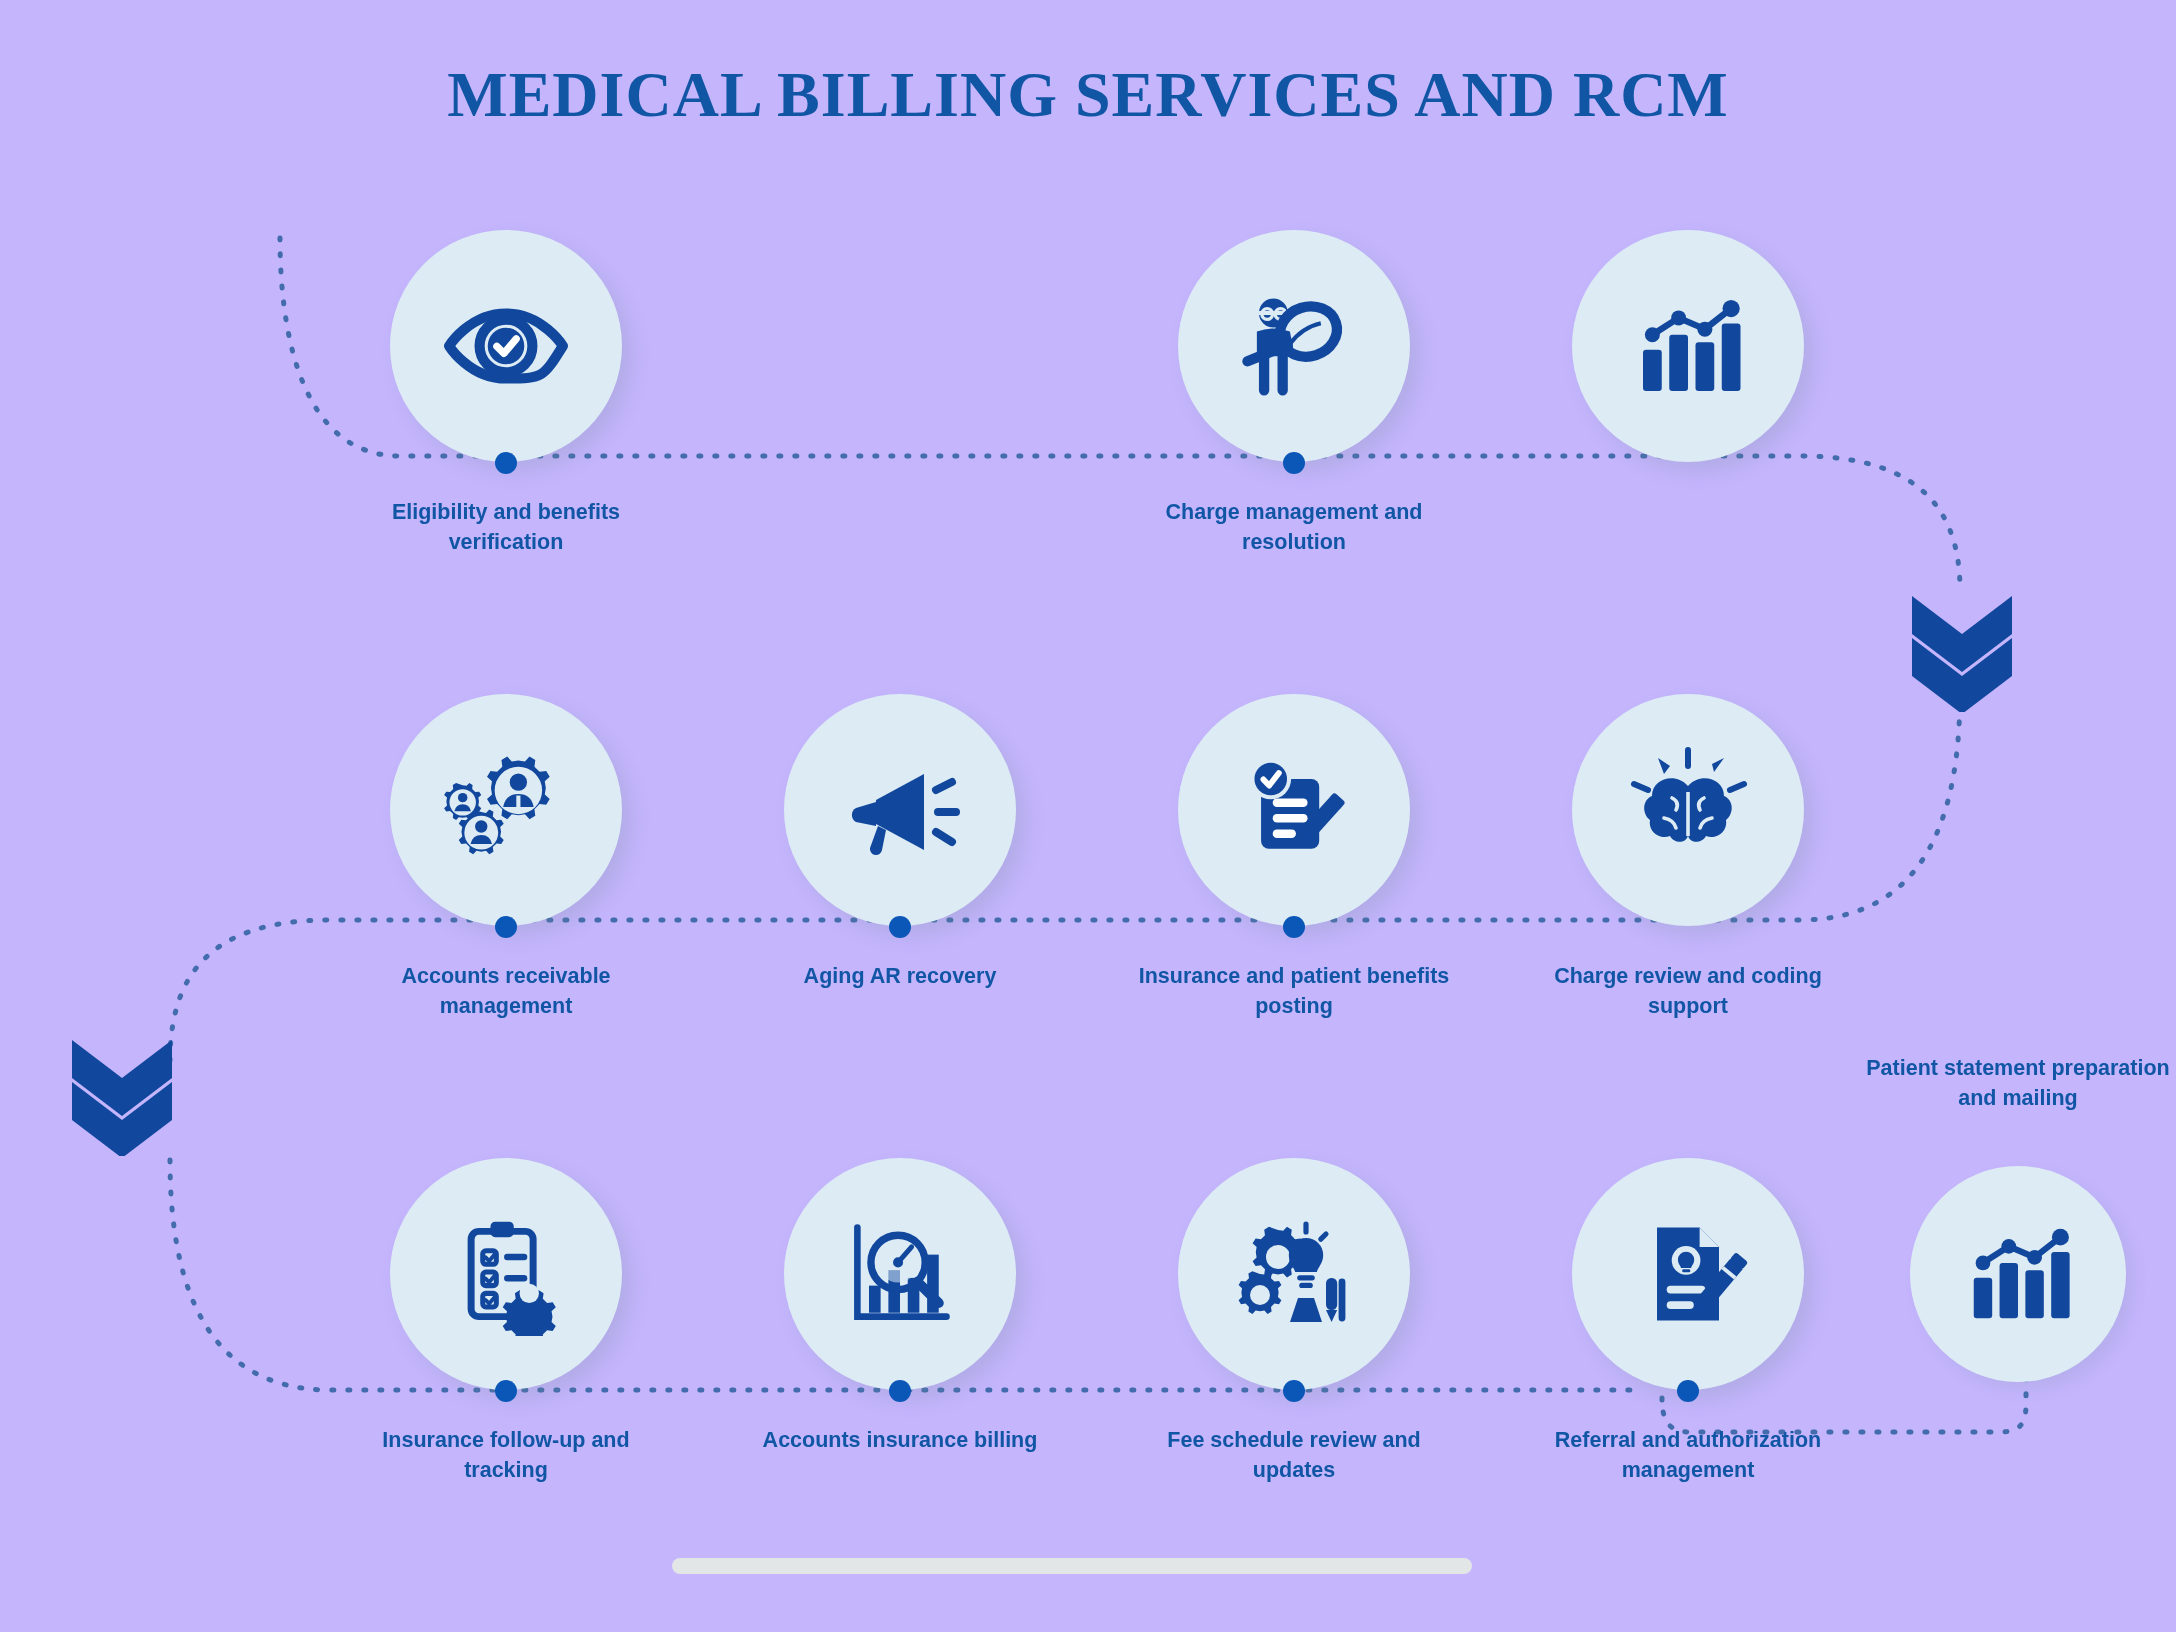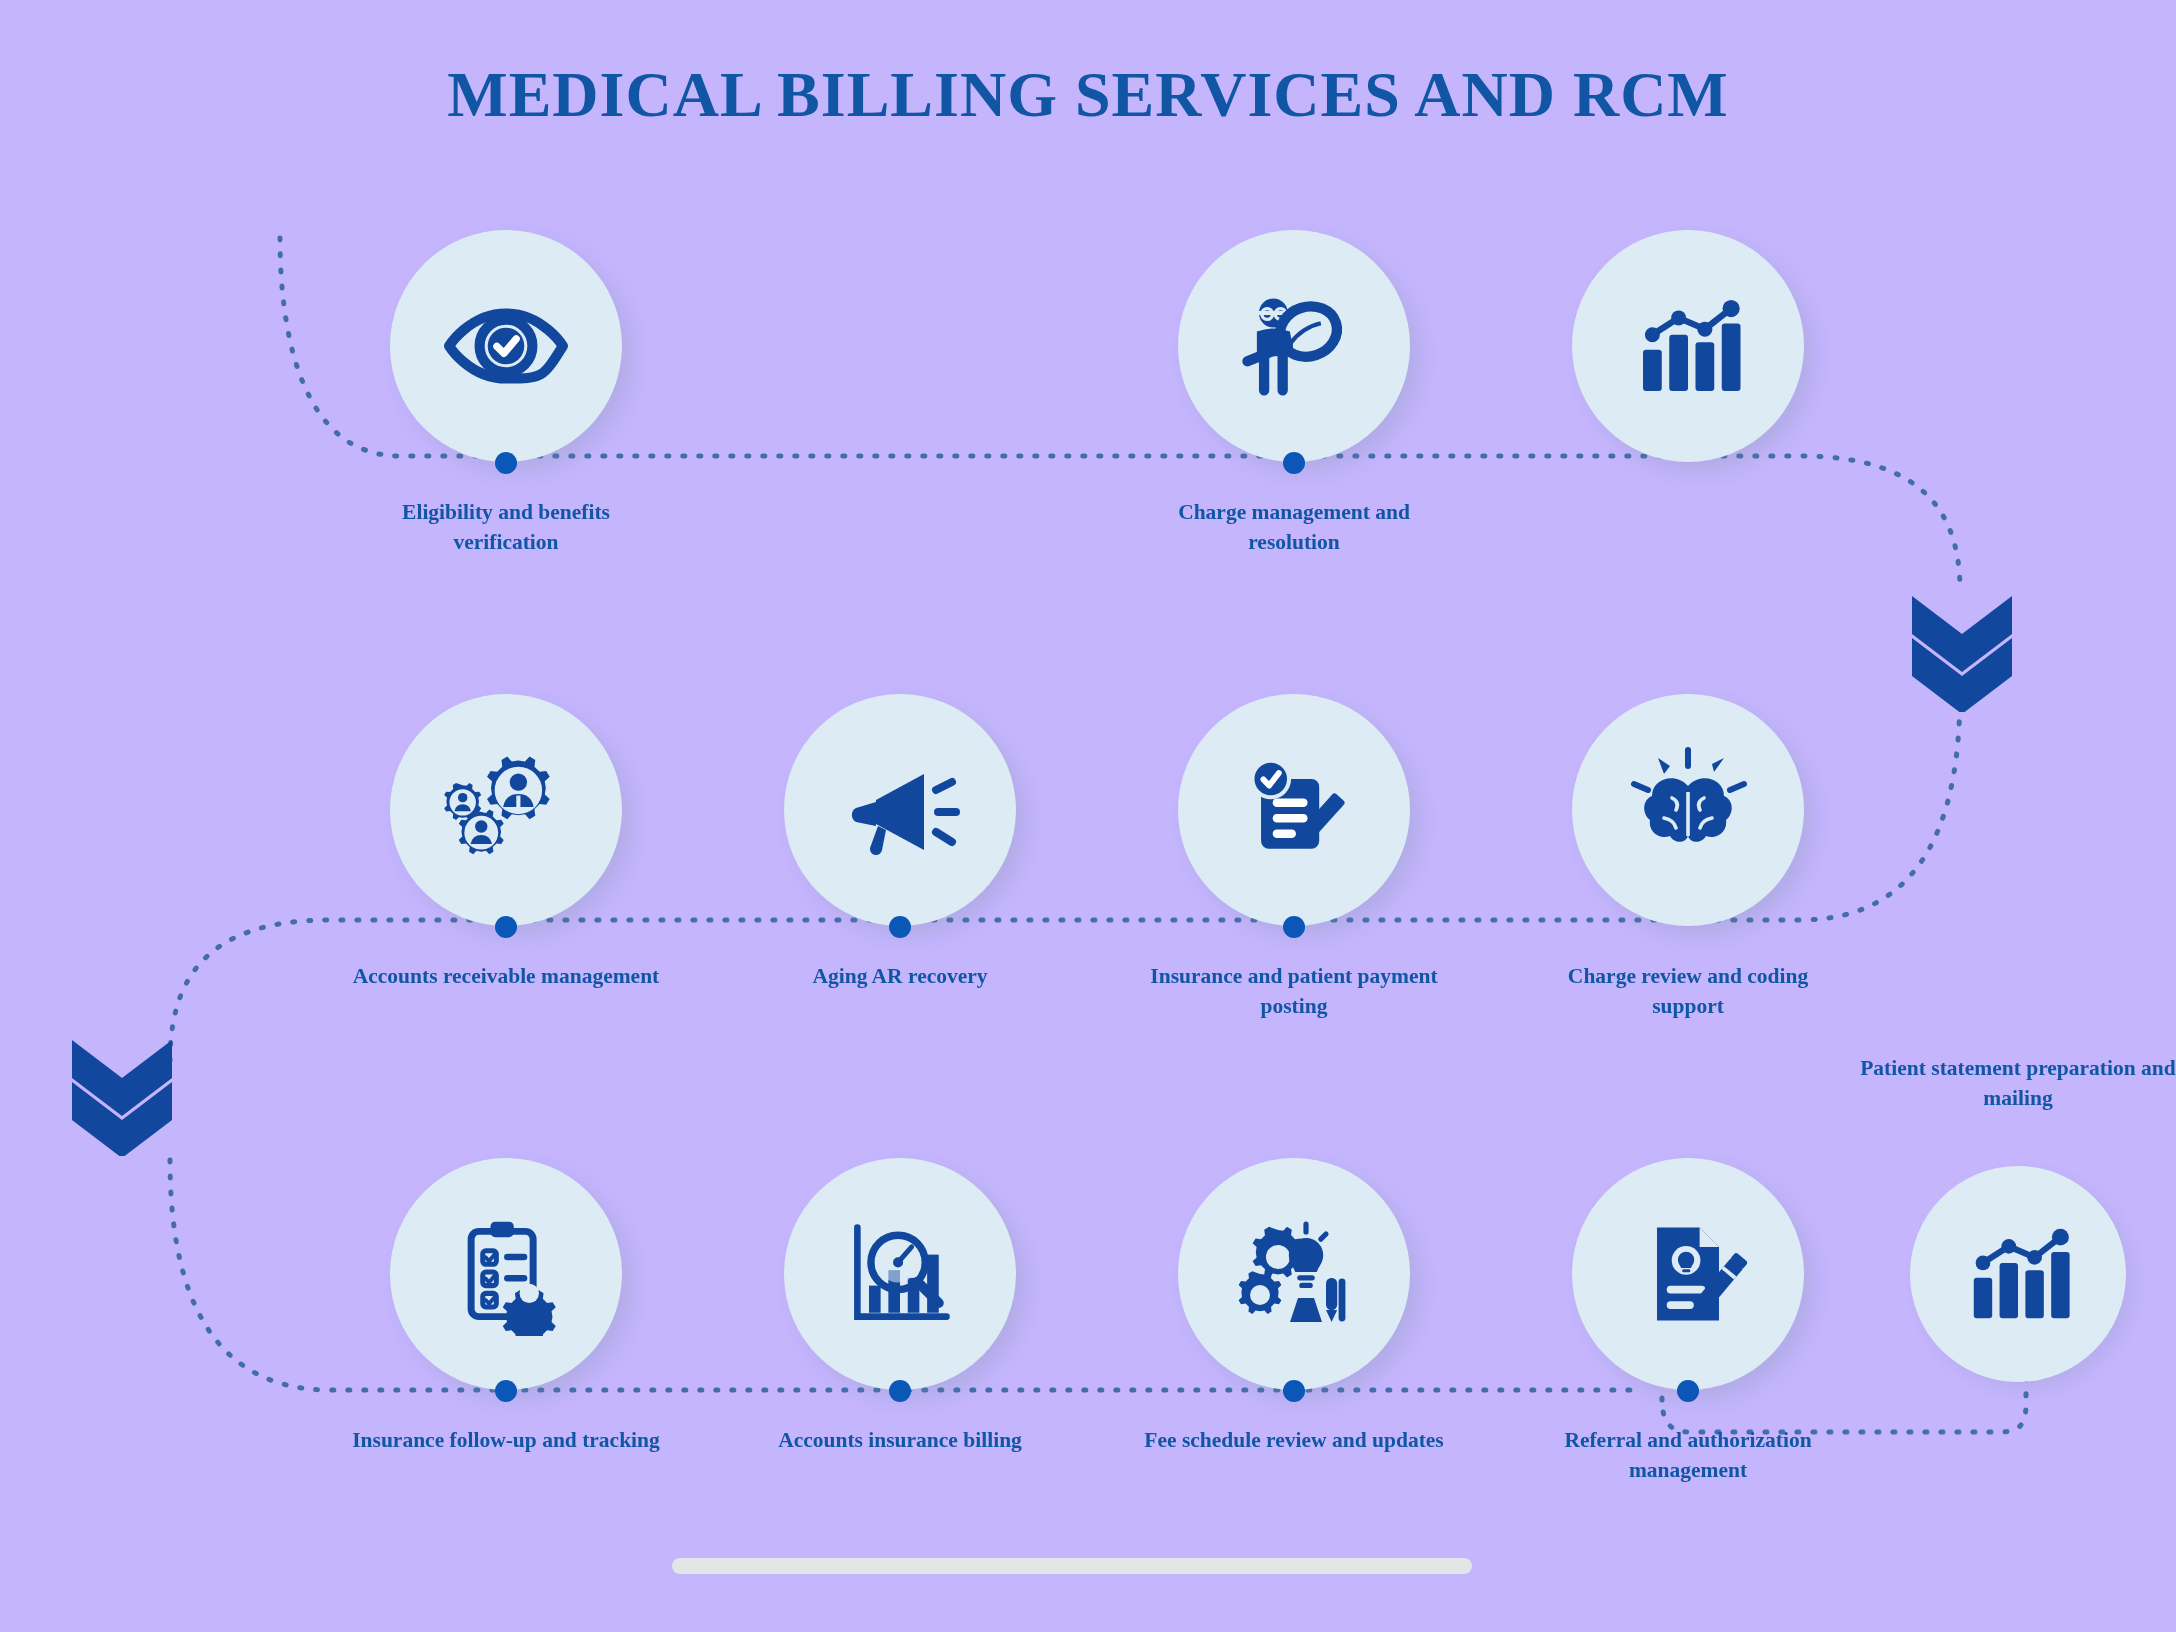--- a/index.html
+++ b/index.html
@@ -64,21 +64,21 @@
     justify-content: center;
   }
   .bubble svg { display: block; }
 
   .caption {
     position: absolute;
     top: 268px;
     left: -42px;
     width: 316px;
     text-align: center;
-    font-family: Liberation Serif, serif;
+    font-family: Liberation Sans, sans-serif;
     font-weight: bold;
     font-size: 21.5px;
     line-height: 1.38;
     color: #1156a5;
   }
   .caption.above {
     top: -82px;
   }
 
   
@@ -241,21 +241,21 @@
         <circle cx="20" cy="16" r="8.4" fill="#11489E"></circle>
         <path d="M16.2 16.2 L19.2 19.4 L24.2 12.9" fill="none" stroke="#ffffff" stroke-width="3" stroke-linecap="round" stroke-linejoin="round"></path>
         <g transform="rotate(42 42 40)">
           <rect x="38.5" y="24" width="8" height="22" fill="#11489E"></rect>
           <rect x="38.5" y="20" width="8" height="5" rx="1.6" fill="#11489E"></rect>
           <polygon points="38.5,46 46.5,46 42.5,53" fill="#11489E"></polygon>
         </g>
       </svg>
     </div>
     <div class="pathdot" style="left:105px; top:222px;"></div>
-    <div class="caption">Insurance and patient payment posting</div>
+    <div class="caption">Insurance and patient benefits posting</div>
   </div>
 
   <div class="node" style="left:1572px; top:694px;">
     <div class="bubble">
       <svg width="128" height="128" viewBox="0 0 64 64">
         <path d="M32 20 c-6 -7 -18 -4 -18 5 c-5 2 -5 9 -1 12 c-1 6 5 10 10 8 c2 4 9 4 9 -1 z" fill="#11489E"></path>
         <path d="M32 20 c6 -7 18 -4 18 5 c5 2 5 9 1 12 c1 6 -5 10 -10 8 c-2 4 -9 4 -9 -1 z" fill="#11489E"></path>
         <path d="M32 23 v22" stroke="#ddebf4" stroke-width="1.8"></path>
         <path d="M24 26 q4 2 2 6 M40 26 q-4 2 -2 6 M20 36 q5 1 6 5 M44 36 q-5 1 -6 5" fill="none" stroke="#ddebf4" stroke-width="1.8" stroke-linecap="round"></path>
         <path d="M20 14 l-3 -8 l6 4 z" fill="#11489E"></path>

